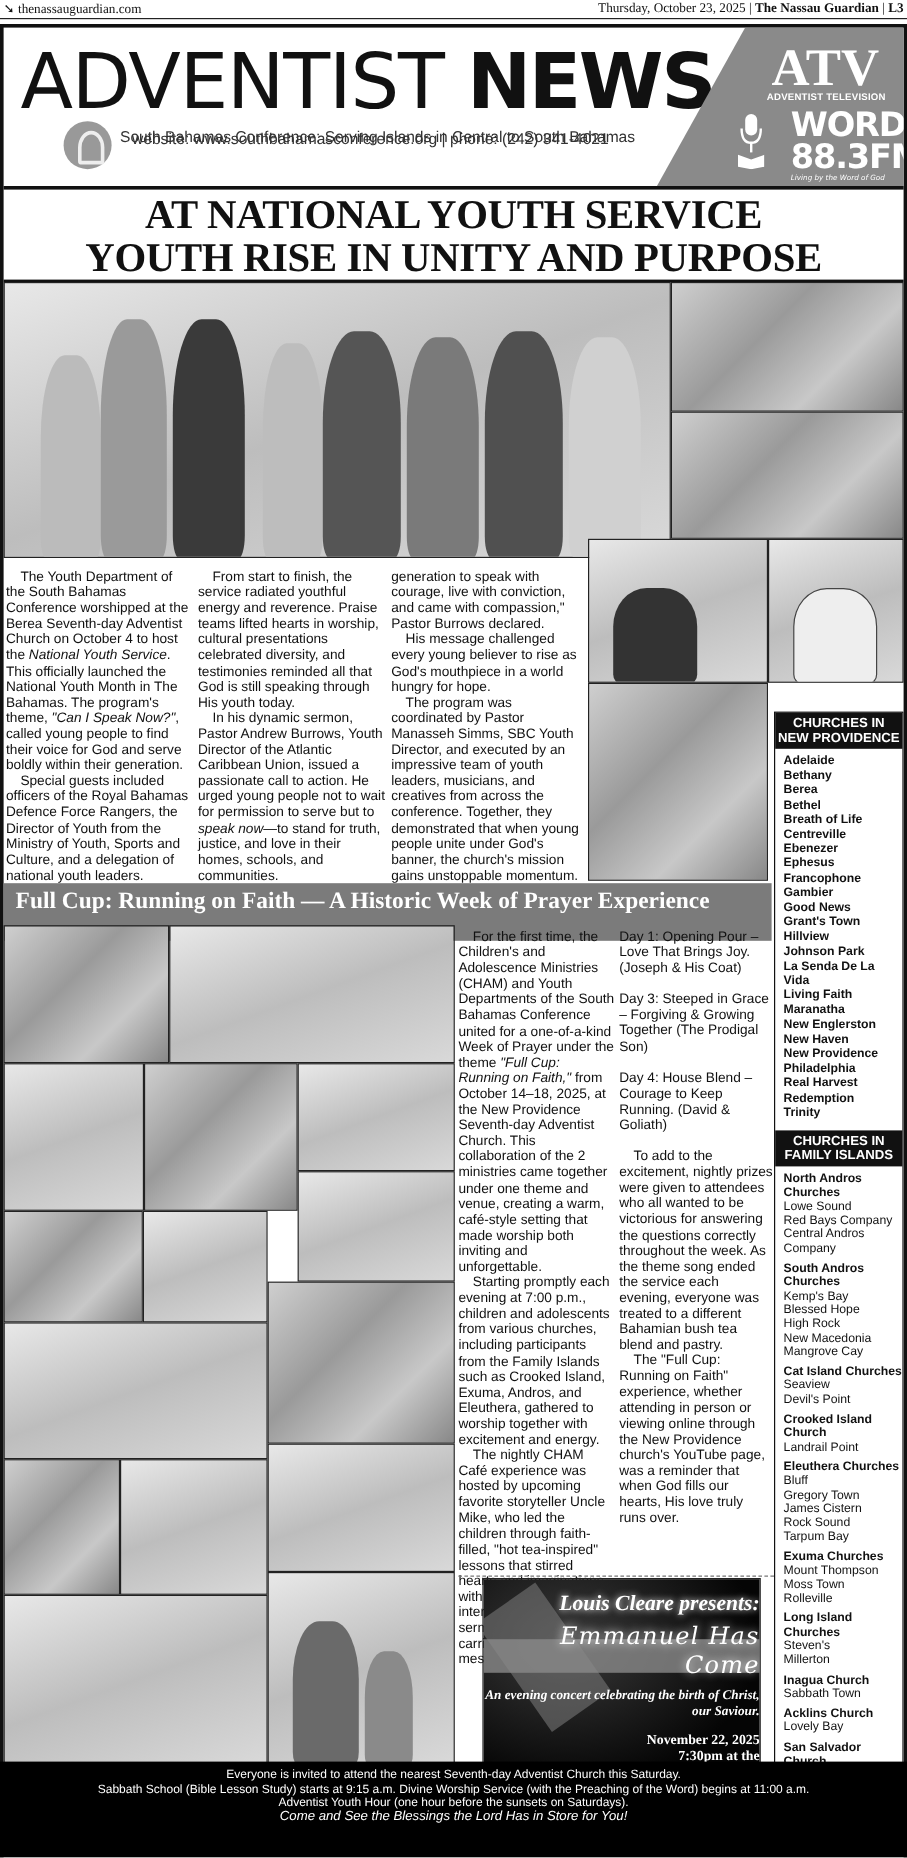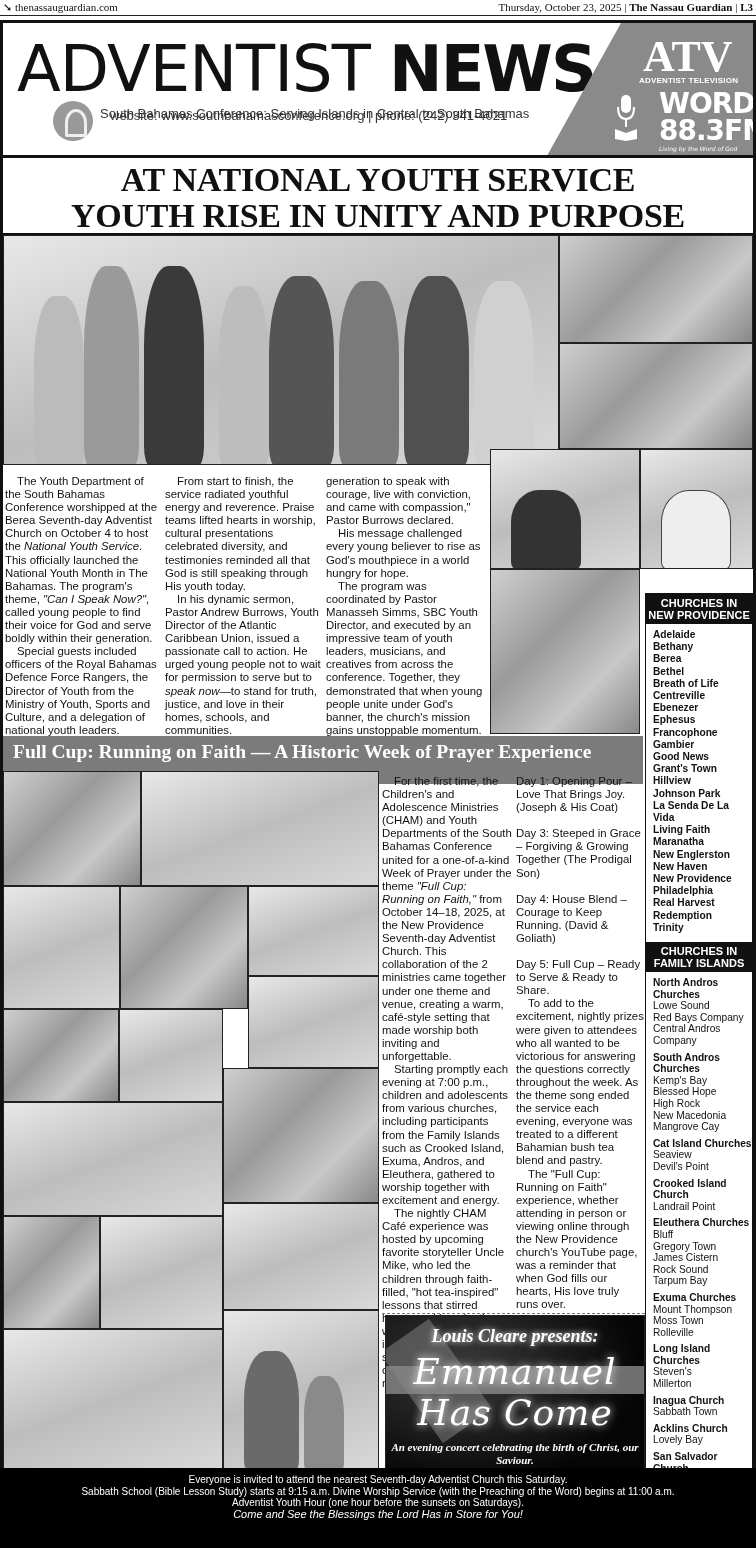--- a/index.html
+++ b/index.html
@@ -30,25 +30,25 @@
 .col p{text-indent:12px}
 .col p.ni{text-indent:0}
 .col i{font-style:italic}
 .sidebox{position:absolute;left:642px;top:570px;width:108px;border:1.5px solid #111;background:#fff}
 .sidehead{background:#111;color:#fff;text-align:center;font-weight:bold;font-size:11px;line-height:12px;padding:3px 2px}
 .sidelist{padding:5px 0 4px 7px;font-size:10.2px;line-height:12.2px;font-weight:bold}
 .fam{padding:5px 0 4px 7px;font-size:10.2px;line-height:11.6px}
 .fam .g{margin-bottom:5px}
 .fam .gh{font-weight:bold}
 .banner2{position:absolute;left:0;top:713px;width:640px;height:48px;background:#7b7b7b;color:#fff;font-family:"Liberation Serif",serif;font-weight:bold;font-size:19.5px;line-height:32px;padding-left:10px;white-space:nowrap}
-.concert{position:absolute;left:382px;top:1292px;width:260px;height:176px;background:radial-gradient(ellipse at 30% 30%,#3a3a3a,#050505 70%);border:1.5px solid #222;color:#fff;text-align:center;font-family:"Liberation Serif",serif;overflow:hidden}
+.concert{position:absolute;left:399px;top:1292px;width:232px;height:176px;background:radial-gradient(ellipse at 30% 30%,#3a3a3a,#050505 70%);border:1.5px solid #222;color:#fff;text-align:right;font-family:"Liberation Serif",serif;overflow:hidden}
 .concert .ribbon{position:absolute;left:0;top:50px;width:260px;height:28px;background:#8a8a8a;opacity:.8}
 .concert .ribbon2{position:absolute;left:20px;top:10px;width:60px;height:110px;background:#777;opacity:.6;transform:rotate(-35deg)}
 .concert .t1{position:relative;font-size:18px;font-style:italic;font-weight:bold;margin-top:10px;text-shadow:0 0 6px #fff}
-.concert .t2{position:relative;font-size:36px;font-style:italic;margin-top:4px;text-shadow:0 0 8px #fff;font-family:"DejaVu Serif",serif;font-weight:normal;letter-spacing:1px}
+.concert .t2{position:relative;font-size:20px;font-style:italic;margin-top:4px;text-shadow:0 0 8px #fff;font-family:"DejaVu Serif",serif;font-weight:normal;letter-spacing:1px}
 .concert .t3{position:relative;font-size:11px;font-style:italic;font-weight:bold;margin-top:8px;line-height:13px}
 .concert .t4{position:relative;font-size:11.5px;font-weight:bold;margin-top:10px;line-height:14px}
 .footer{position:absolute;left:0;top:1468px;width:756px;height:80px;background:#000;color:#fff;text-align:center;font-size:10px;line-height:11.6px;padding-top:6px}
 .footer .it{font-style:italic;font-size:11px}
 .dotsep{position:absolute;border-top:1px dashed #777}
 </style>
 </head>
 <body>
 
 <div class="topbar">
@@ -226,21 +226,20 @@
   <div class="col" style="left:379px;top:752px;width:130px">
     <p><span>For the first time, the Children's and Adolescence Ministries (CHAM) and Youth Departments of the South Bahamas Conference united for a one-of-a-kind Week of Prayer under the theme </span><i>"Full Cup: Running on Faith,"</i><span> from October 14–18, 2025, at the New Providence Seventh-day Adventist Church. This collaboration of the 2 ministries came together under one theme and venue, creating a warm, café-style setting that made worship both inviting and unforgettable.</span></p>
     <p>Starting promptly each evening at 7:00 p.m., children and adolescents from various churches, including participants from the Family Islands such as Crooked Island, Exuma, Andros, and Eleuthera, gathered to worship together with excitement and energy.</p>
     <p>The nightly CHAM Café experience was hosted by upcoming favorite storyteller Uncle Mike, who led the children through faith-filled, "hot tea-inspired" lessons that stirred hearts and imaginations with engaging and interactive props and sermons. Each night carried a powerful message.</p>
   </div>
   <div class="dotsep" style="left:379px;top:1290px;width:263px"></div>
   <div class="col" style="left:513px;top:752px;width:128px">
     <p class="ni" style="margin-bottom:13px">Day 1: Opening Pour – Love That Brings Joy. (Joseph &amp; His Coat)</p>
     <p class="ni" style="margin-bottom:13px">Day 3: Steeped in Grace – Forgiving &amp; Growing Together (The Prodigal Son)</p>
     <p class="ni" style="margin-bottom:13px">Day 4: House Blend – Courage to Keep Running. (David &amp; Goliath)</p>
-    <p class="ni">Day 5: Full Cup – Ready to Serve &amp; Ready to Share.</p>
     <p>To add to the excitement, nightly prizes were given to attendees who all wanted to be victorious for answering the questions correctly throughout the week. As the theme song ended the service each evening, everyone was treated to a different Bahamian bush tea blend and pastry.</p>
     <p>The "Full Cup: Running on Faith" experience, whether attending in person or viewing online through the New Providence church's YouTube page, was a reminder that when God fills our hearts, His love truly runs over.</p>
   </div>
 
   <div class="concert">
     <div class="ribbon2"></div>
     <div class="ribbon"></div>
     <div class="t1">Louis Cleare presents:</div>
     <div class="t2">Emmanuel Has Come</div>
     <div class="t3">An evening concert celebrating the birth of Christ, our Saviour.</div>

